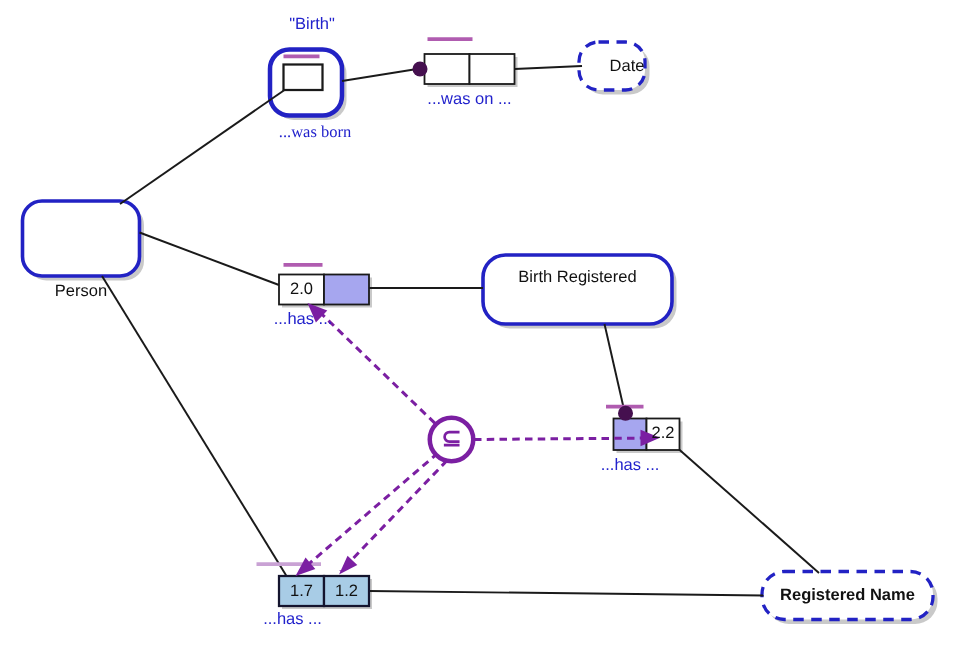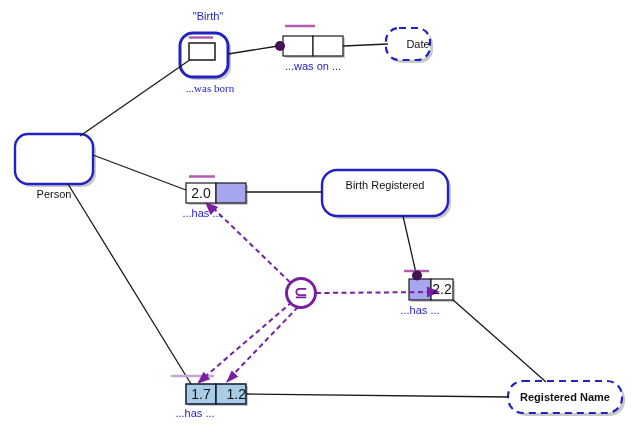--- a/index.html
+++ b/index.html
@@ -3,21 +3,21 @@
 <meta charset="utf-8">
 <style>
   html,body{margin:0;padding:0;background:#fff;}
   .stage{position:relative;width:642px;height:433px;background:#ffffff;overflow:hidden;
          font-family:"Liberation Sans", sans-serif;}
   .stage svg{position:absolute;left:0;top:0;z-index:1;}
   .lbl{position:absolute;z-index:3;font-size:11px;color:#2222cc;text-align:center;
        white-space:nowrap;line-height:13px;}
   .ent-lbl{position:absolute;z-index:3;font-size:11px;color:#111111;text-align:center;
            line-height:16px;}
-  .num{position:absolute;z-index:3;font-size:14px;color:#111111;text-align:center;
+  .num{position:absolute;z-index:3;font-size:11px;color:#111111;text-align:center;
        line-height:17px;}
   .subset-glyph{position:absolute;z-index:4;font-size:16px;font-weight:bold;color:#7b1fa2;
                 width:20px;height:20px;line-height:20px;text-align:center;}
 </style>
 </head>
 <body>
 
 <div class="stage">
 
   <svg width="642" height="433" viewBox="0 0 642 433">
@@ -112,21 +112,21 @@
     <div>Birth Registered</div>
   </div>
 
   <div class="ent-lbl" style="left:396px;top:36px;width:44px;">Date</div>
 
   <div class="ent-lbl" style="left:508px;top:389px;width:114px;font-weight:bold;">Registered Name</div>
 
   <div class="num" style="left:186px;top:184.5px;width:30px;">2.0</div>
   <div class="num" style="left:431px;top:281px;width:22px;">2.2</div>
   <div class="num" style="left:186px;top:385.5px;width:30px;">1.7</div>
-  <div class="num" style="left:216px;top:385.5px;width:30px;text-align:right;">1.2</div>
+  <div class="num" style="left:216px;top:385.5px;width:30px;">1.2</div>
 
   <div class="lbl" style="left:170px;top:207px;width:64px;">...has ...</div>
 
   <div class="lbl" style="left:390px;top:304px;width:60px;">...has ...</div>
 
   <div class="lbl" style="left:165px;top:407px;width:60px;">...has ...</div>
 
   <div class="subset-glyph" style="left:291px;top:283px;">⊆</div>
 </div>
 

